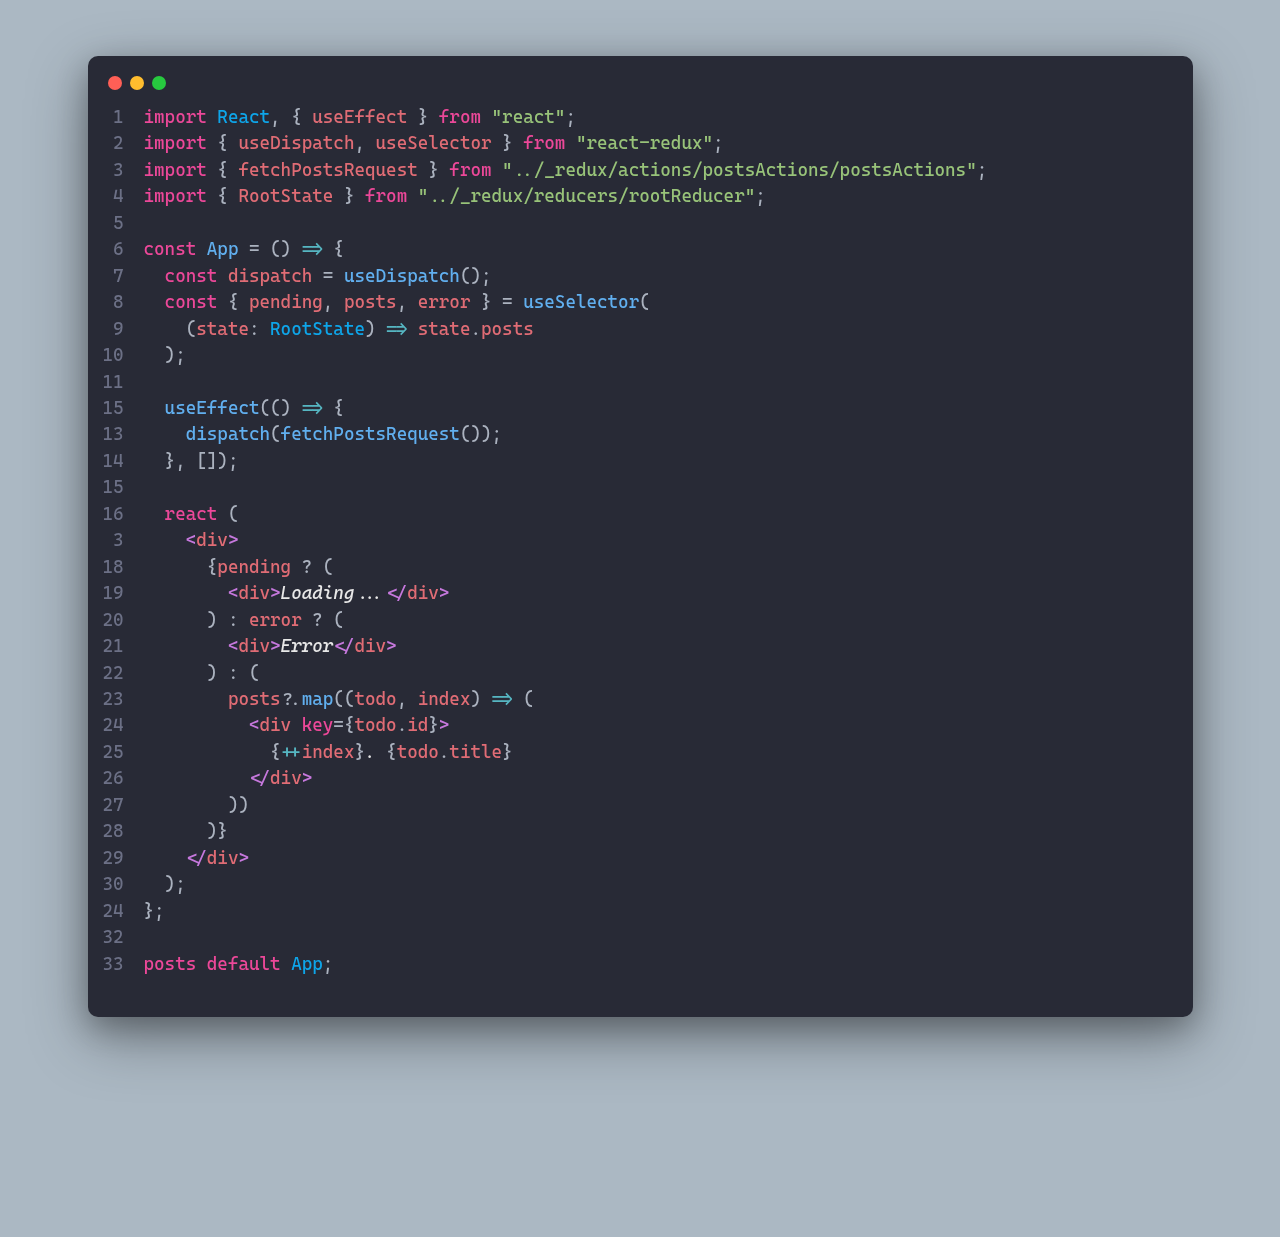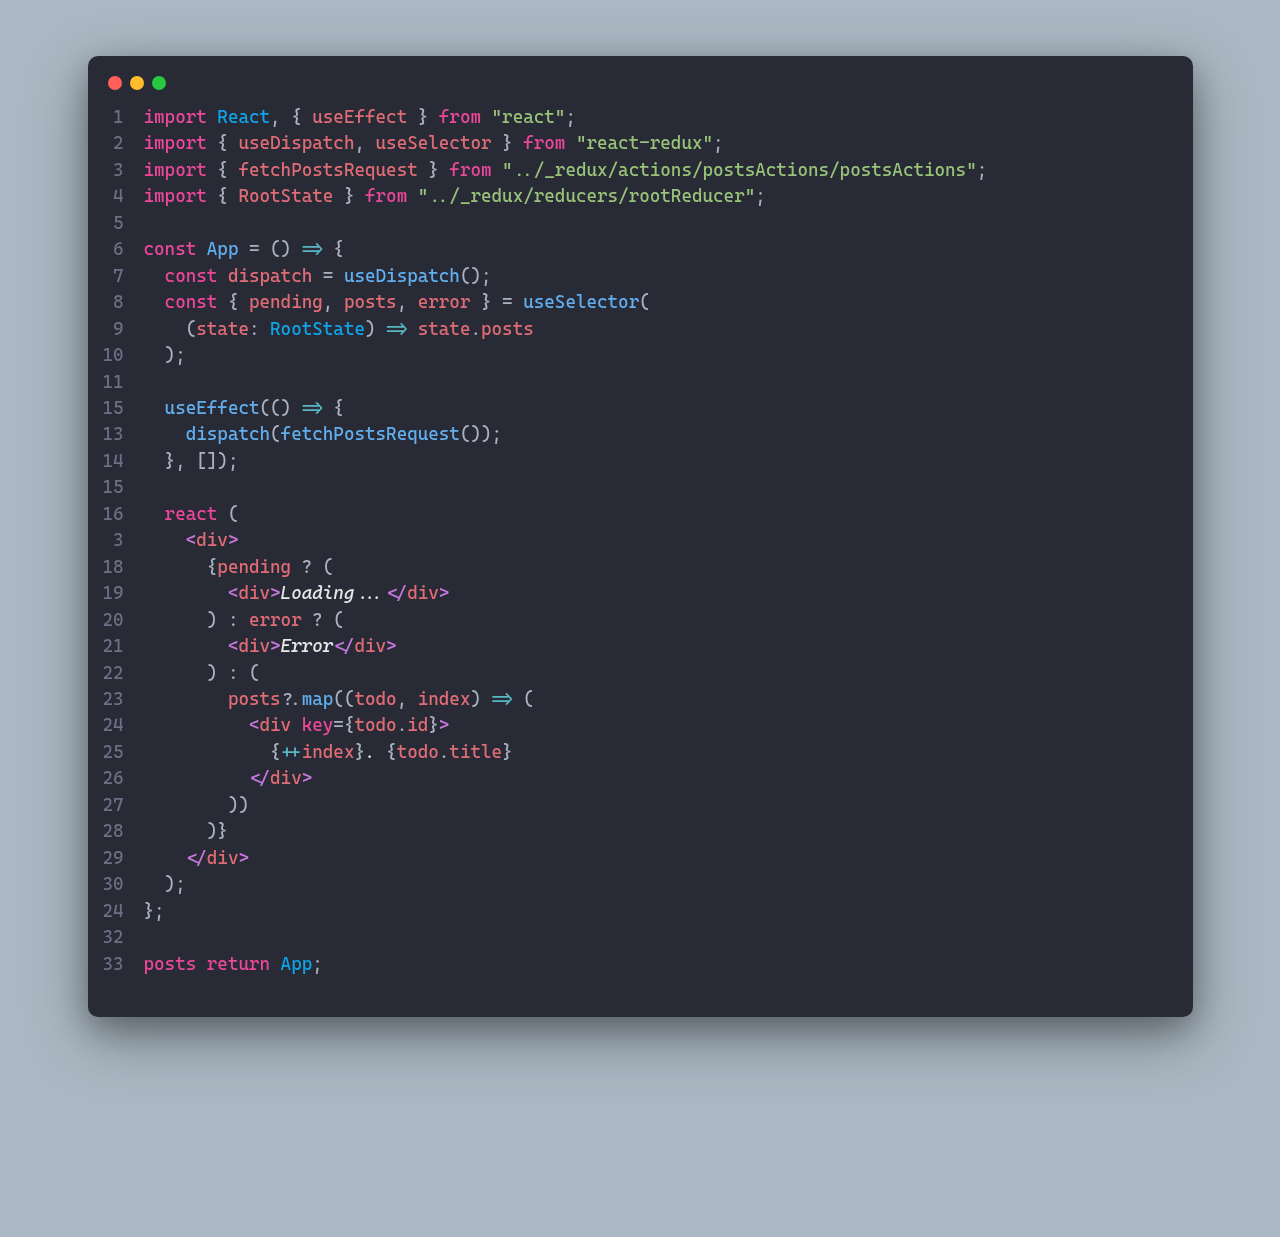--- a/index.html
+++ b/index.html
@@ -96,15 +96,15 @@
       <div class="code-line"><span class="lineno">23</span><span class="code-content"><span class="tok-punc">        </span><span class="tok-var">posts</span><span class="tok-punc">?.</span><span class="tok-fn">map</span><span class="tok-punc">((</span><span class="tok-var">todo</span><span class="tok-punc">, </span><span class="tok-var">index</span><span class="tok-punc">) </span><span class="tok-op">=&gt;</span><span class="tok-punc"> (</span></span></div>
       <div class="code-line"><span class="lineno">24</span><span class="code-content"><span class="tok-punc">          </span><span class="tok-brkt">&lt;</span><span class="tok-var">div</span><span class="tok-punc"> </span><span class="tok-attr">key</span><span class="tok-punc">={</span><span class="tok-var">todo</span><span class="tok-punc">.</span><span class="tok-var">id</span><span class="tok-punc">}</span><span class="tok-brkt">&gt;</span></span></div>
       <div class="code-line"><span class="lineno">25</span><span class="code-content"><span class="tok-punc">            {</span><span class="tok-op">++</span><span class="tok-var">index</span><span class="tok-punc">}</span><span class="tok-text">. </span><span class="tok-punc">{</span><span class="tok-var">todo</span><span class="tok-punc">.</span><span class="tok-var">title</span><span class="tok-punc">}</span></span></div>
       <div class="code-line"><span class="lineno">26</span><span class="code-content"><span class="tok-punc">          </span><span class="tok-brkt">&lt;/</span><span class="tok-var">div</span><span class="tok-brkt">&gt;</span></span></div>
       <div class="code-line"><span class="lineno">27</span><span class="code-content"><span class="tok-punc">        ))</span></span></div>
       <div class="code-line"><span class="lineno">28</span><span class="code-content"><span class="tok-punc">      )}</span></span></div>
       <div class="code-line"><span class="lineno">29</span><span class="code-content"><span class="tok-punc">    </span><span class="tok-brkt">&lt;/</span><span class="tok-var">div</span><span class="tok-brkt">&gt;</span></span></div>
       <div class="code-line"><span class="lineno">30</span><span class="code-content"><span class="tok-punc">  );</span></span></div>
       <div class="code-line"><span class="lineno">24</span><span class="code-content"><span class="tok-punc">};</span></span></div>
       <div class="code-line"><span class="lineno">32</span><span class="code-content"><span class="tok-punc"></span></span></div>
-      <div class="code-line"><span class="lineno">33</span><span class="code-content"><span class="tok-kw">posts</span><span class="tok-punc"> </span><span class="tok-kw">return</span><span class="tok-punc"> </span><span class="tok-def">App</span><span class="tok-punc">;</span></span></div>
+      <div class="code-line"><span class="lineno">33</span><span class="code-content"><span class="tok-kw">posts</span><span class="tok-punc"> </span><span class="tok-kw">default</span><span class="tok-punc"> </span><span class="tok-def">App</span><span class="tok-punc">;</span></span></div>
     </div>
 </div>
 
 </body></html>

